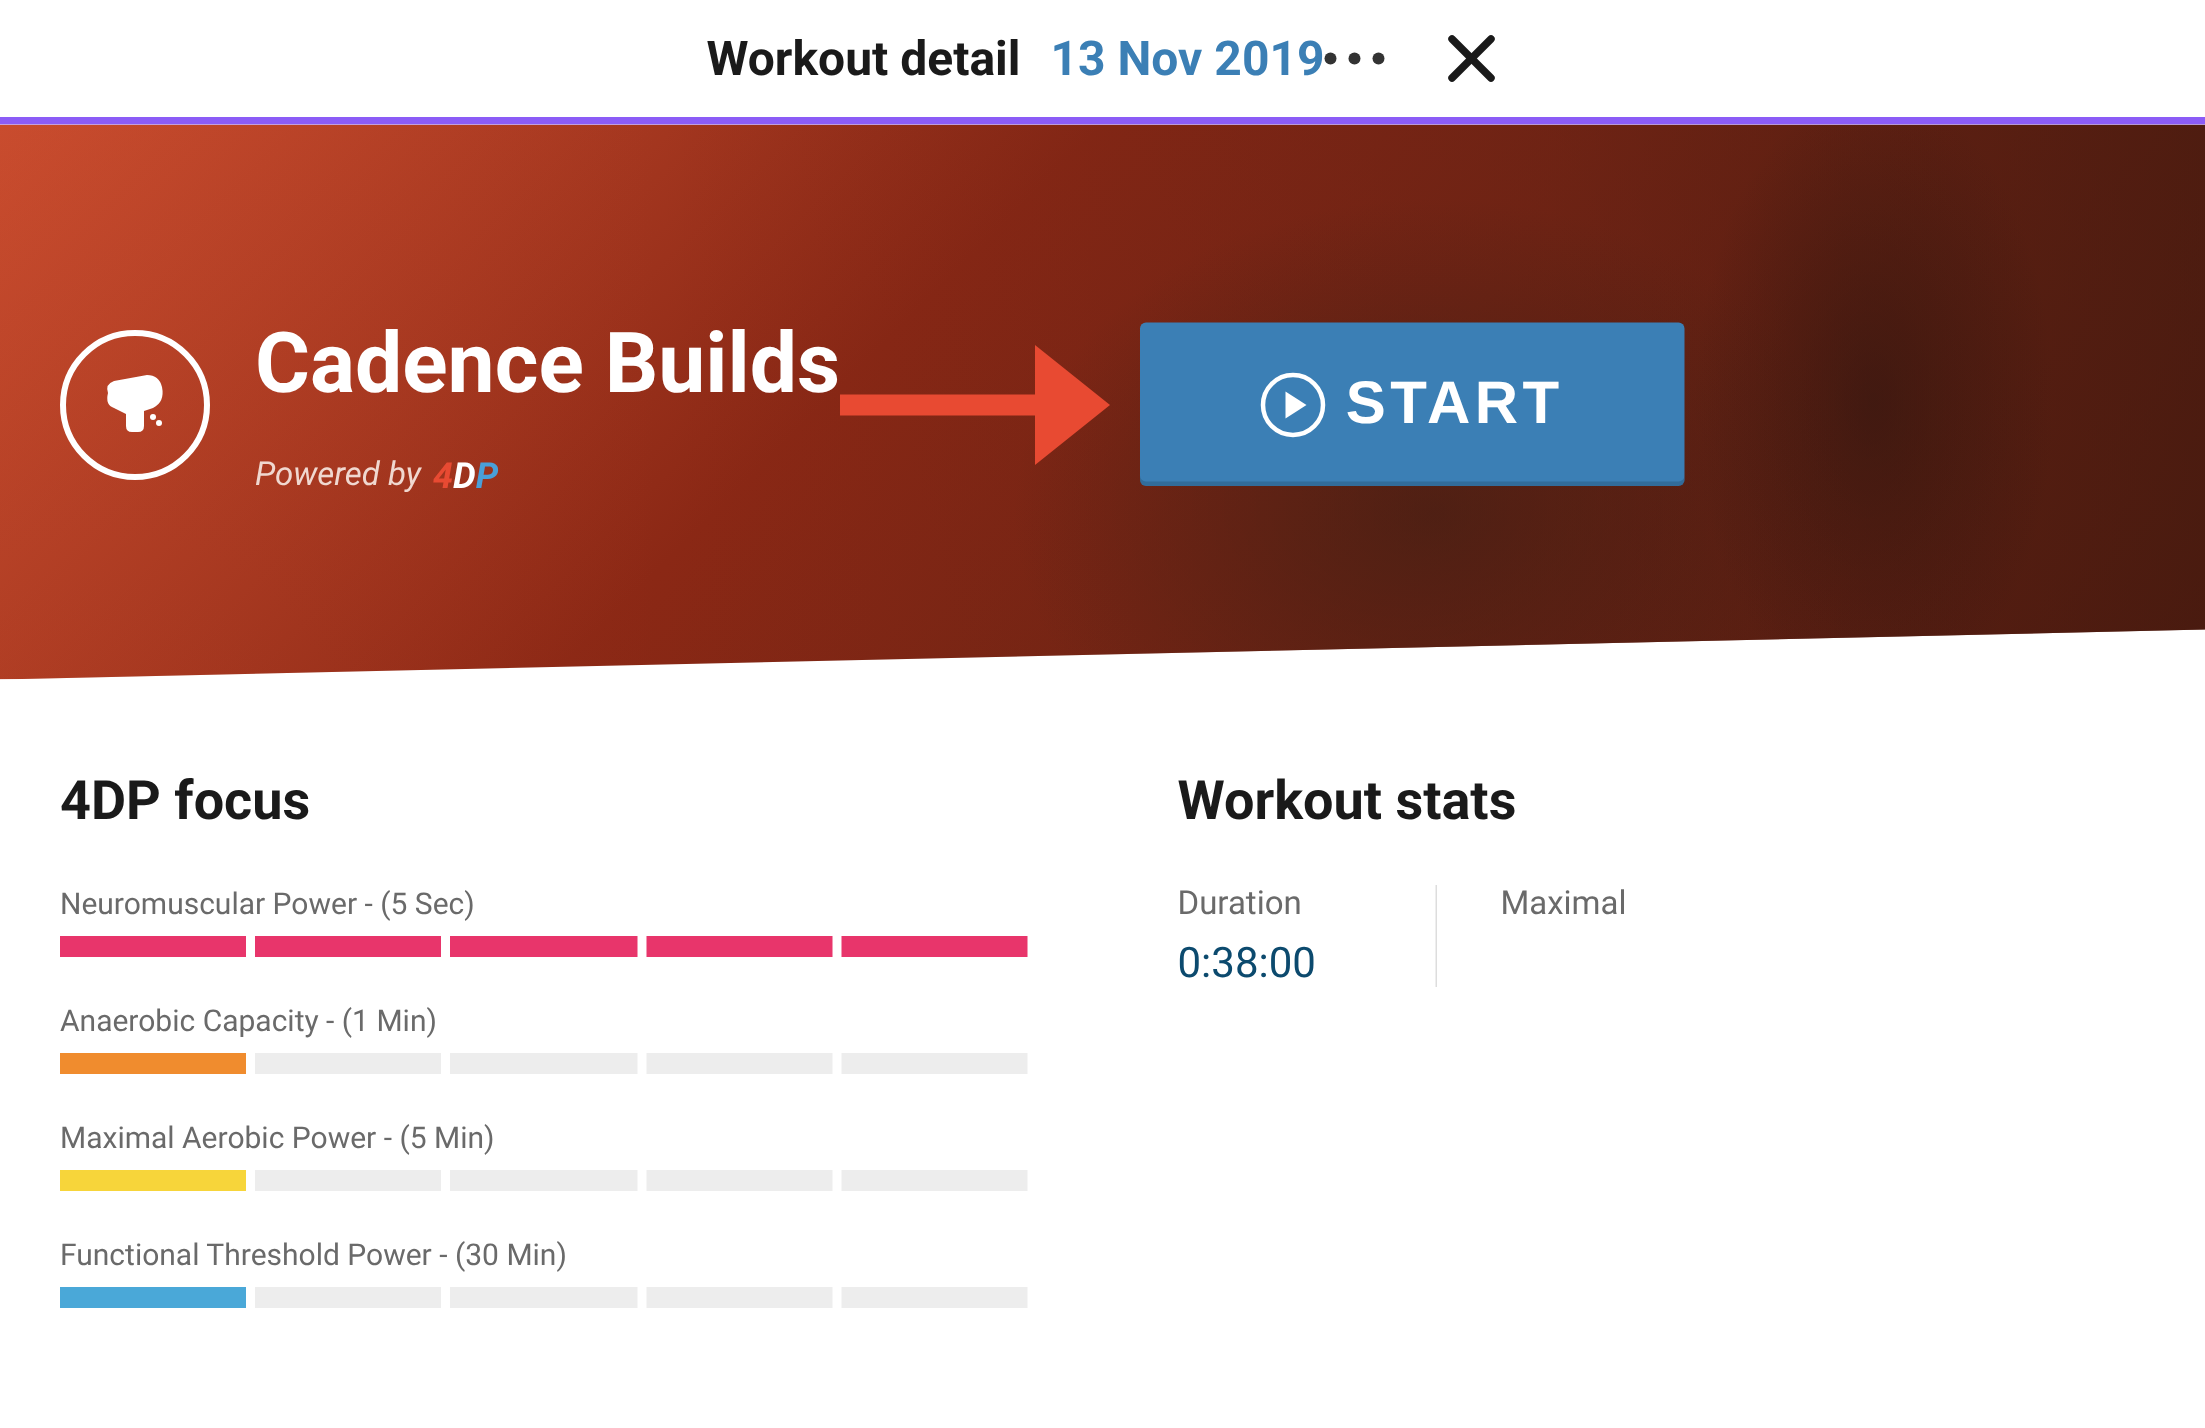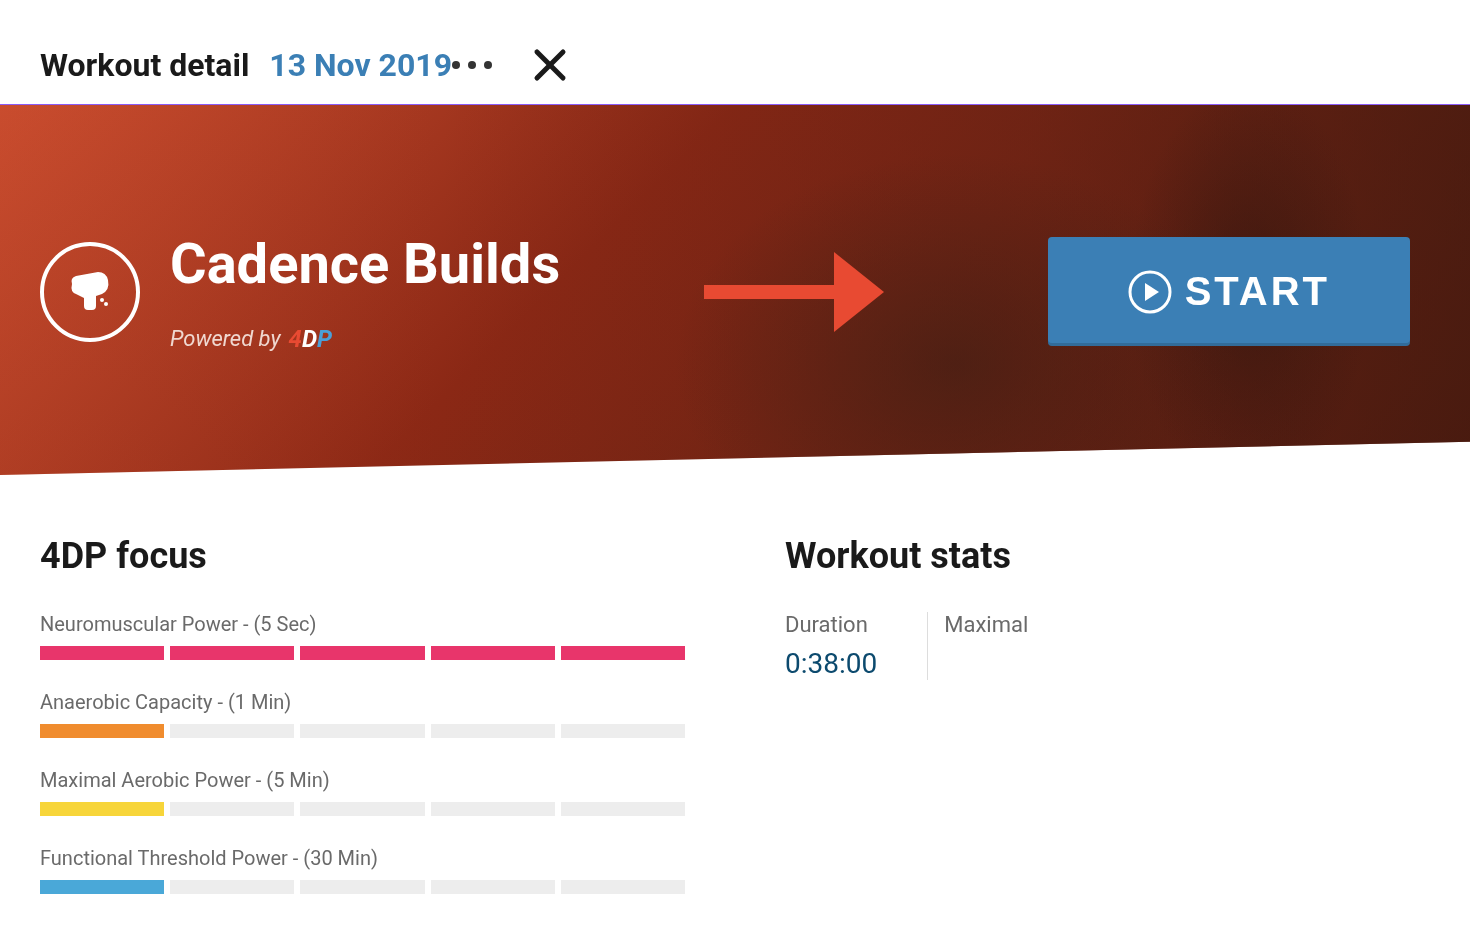--- a/index.html
+++ b/index.html
@@ -10,24 +10,23 @@
     body {
       font-family: -apple-system, BlinkMacSystemFont, "Segoe UI", Roboto, Helvetica, Arial, sans-serif;
       background: #fff;
       width: 1470px;
       height: 952px;
       overflow: hidden;
     }
     .header {
       display: flex;
       align-items: center;
-      justify-content: flex-start;
+      justify-content: center;
       padding: 20px 40px;
-      border-bottom: 1px solid #8b5cf6;
-      margin-top: 26px;
+      border-bottom: 5px solid #8b5cf6;
     }
     .header-left {
       display: flex;
       align-items: baseline;
       gap: 20px;
     }
     .header-title {
       font-size: 32px;
       font-weight: 700;
       color: #1a1a1a;
@@ -72,21 +71,20 @@
       background:
         radial-gradient(ellipse 400px 300px at 65% 70%, rgba(60, 30, 20, 0.6) 0%, transparent 70%),
         radial-gradient(ellipse 200px 350px at 85% 50%, rgba(40, 20, 15, 0.5) 0%, transparent 60%),
         linear-gradient(90deg, rgba(201, 76, 46, 0.2) 0%, transparent 30%, rgba(90, 30, 20, 0.4) 70%, rgba(60, 25, 15, 0.6) 100%);
     }
     .hero-content {
       position: relative;
       z-index: 2;
       display: flex;
       align-items: center;
-      justify-content: space-between;
       padding: 3px 60px 0 40px;
       height: 100%;
     }
     .hero-left {
       display: flex;
       align-items: center;
       gap: 30px;
     }
     .workout-icon-circle {
       width: 100px;
@@ -197,22 +195,22 @@
       background: #ededed;
     }
     .bar-segment.filled-pink { background: #e8356b; }
     .bar-segment.filled-orange { background: #f08c2e; }
     .bar-segment.filled-yellow { background: #f7d53a; }
     .bar-segment.filled-blue { background: #4aa8d8; }
     .stats-row {
       display: flex;
     }
     .stat-cell {
-      padding-right: 50px;
-      margin-right: 16px;
+      padding-right: 80px;
+      margin-right: 42px;
     }
     .stat-cell.bordered {
       border-right: 1px solid #ddd;
     }
     .stat-label {
       font-size: 22px;
       color: #6a6a6a;
       margin-bottom: 10px;
     }
     .stat-value {

